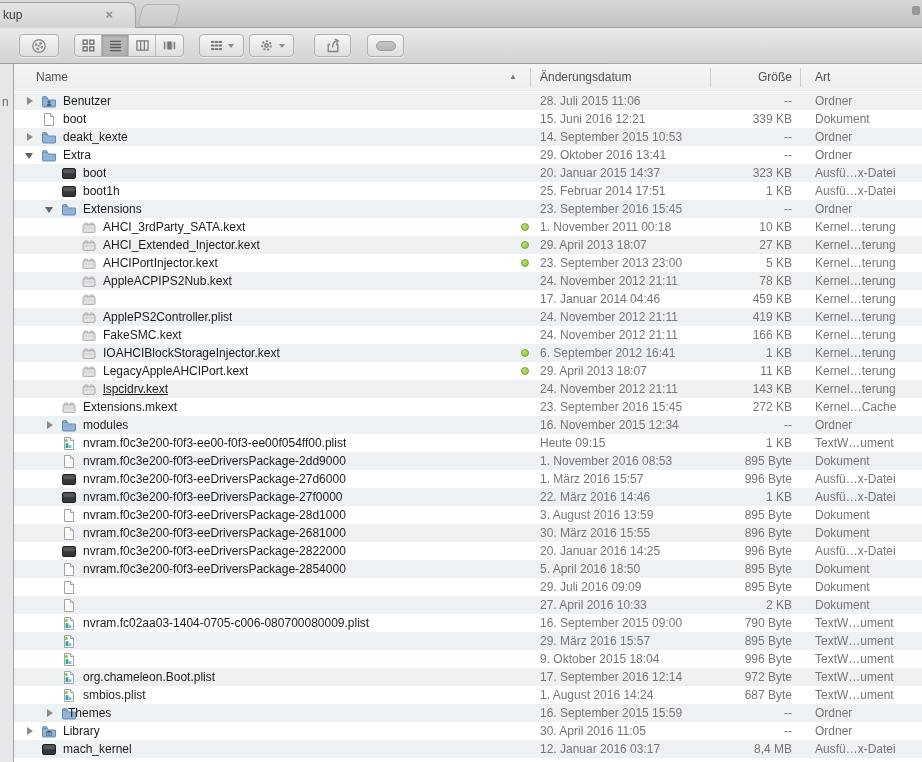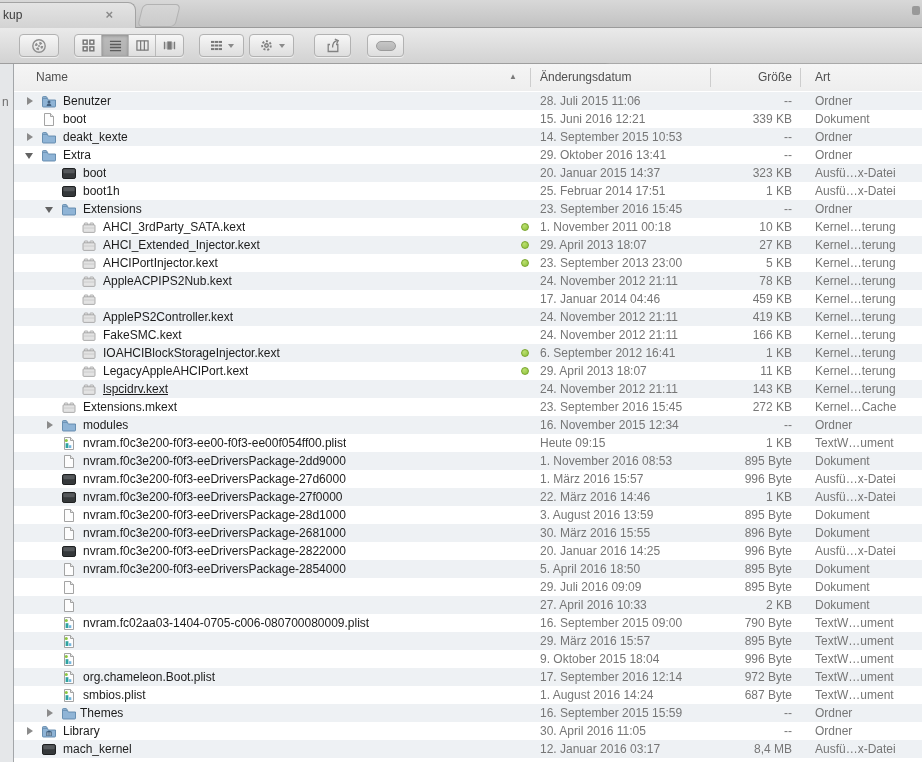--- a/index.html
+++ b/index.html
@@ -452,21 +452,21 @@
     <div class="row">
     <span class="disclosure" style="left: 51px;"></span>
     <span class="icon" style="left: 67px;">
         <svg viewBox="0 0 16 15">
           <rect x="3.4" y="3" width="3.4" height="2.4" rx=".5" fill="#efefef" stroke="#9b9b9b" stroke-width=".8"></rect>
           <rect x="9" y="3" width="3.4" height="2.4" rx=".5" fill="#efefef" stroke="#9b9b9b" stroke-width=".8"></rect>
           <rect x="2" y="4.8" width="12" height="7.6" rx="1" fill="#e3e3e3" stroke="#9b9b9b" stroke-width=".8"></rect>
           <path d="M2.4 8h11.2" stroke="#c6c6c6" stroke-width=".8"></path>
         </svg>
       </span>
-    <span class="fname" style="left: 89px;">ApplePS2Controller.kext</span>
+    <span class="fname" style="left: 89px;">ApplePS2Controller.plist</span>
 
     <span class="fdate">24. November 2012 21:11</span>
     <span class="fsize">419 KB</span>
     <span class="fkind">Kernel…terung</span>
   </div>
     <div class="row">
     <span class="disclosure" style="left: 51px;"></span>
     <span class="icon" style="left: 67px;">
         <svg viewBox="0 0 16 15">
           <rect x="3.4" y="3" width="3.4" height="2.4" rx=".5" fill="#efefef" stroke="#9b9b9b" stroke-width=".8"></rect>
@@ -785,21 +785,21 @@
     <span class="fkind">TextW…ument</span>
   </div>
     <div class="row">
     <span class="disclosure right" style="left: 31px;"></span>
     <span class="icon" style="left: 47px;">
         <svg viewBox="0 0 16 15">
           <path d="M1.5 4.6V3.4a.8.8 0 0 1 .8-.8h3l1.5 2.1" fill="#9dbdda" stroke="#5d87aa" stroke-width=".9"></path>
           <path d="M1.5 4.3h4.6l1.2 1.7h7.2v6.2a.8.8 0 0 1-.8.8H2.3a.8.8 0 0 1-.8-.8z" fill="#8fb4d6" stroke="#5d87aa" stroke-width=".9"></path>
         </svg>
       </span>
-    <span class="fname" style="left: 66px; text-align: center;">Themes</span>
+    <span class="fname" style="left: 54px; text-align: center;">Themes</span>
 
     <span class="fdate">16. September 2015 15:59</span>
     <span class="fsize">--</span>
     <span class="fkind">Ordner</span>
   </div>
     <div class="row">
     <span class="disclosure right" style="left: 11px;"></span>
     <span class="icon" style="left: 27px;">
         <svg viewBox="0 0 16 15">
           <path d="M1.5 4.6V3.4a.8.8 0 0 1 .8-.8h3l1.5 2.1" fill="#9dbdda" stroke="#5d87aa" stroke-width=".9"></path>

